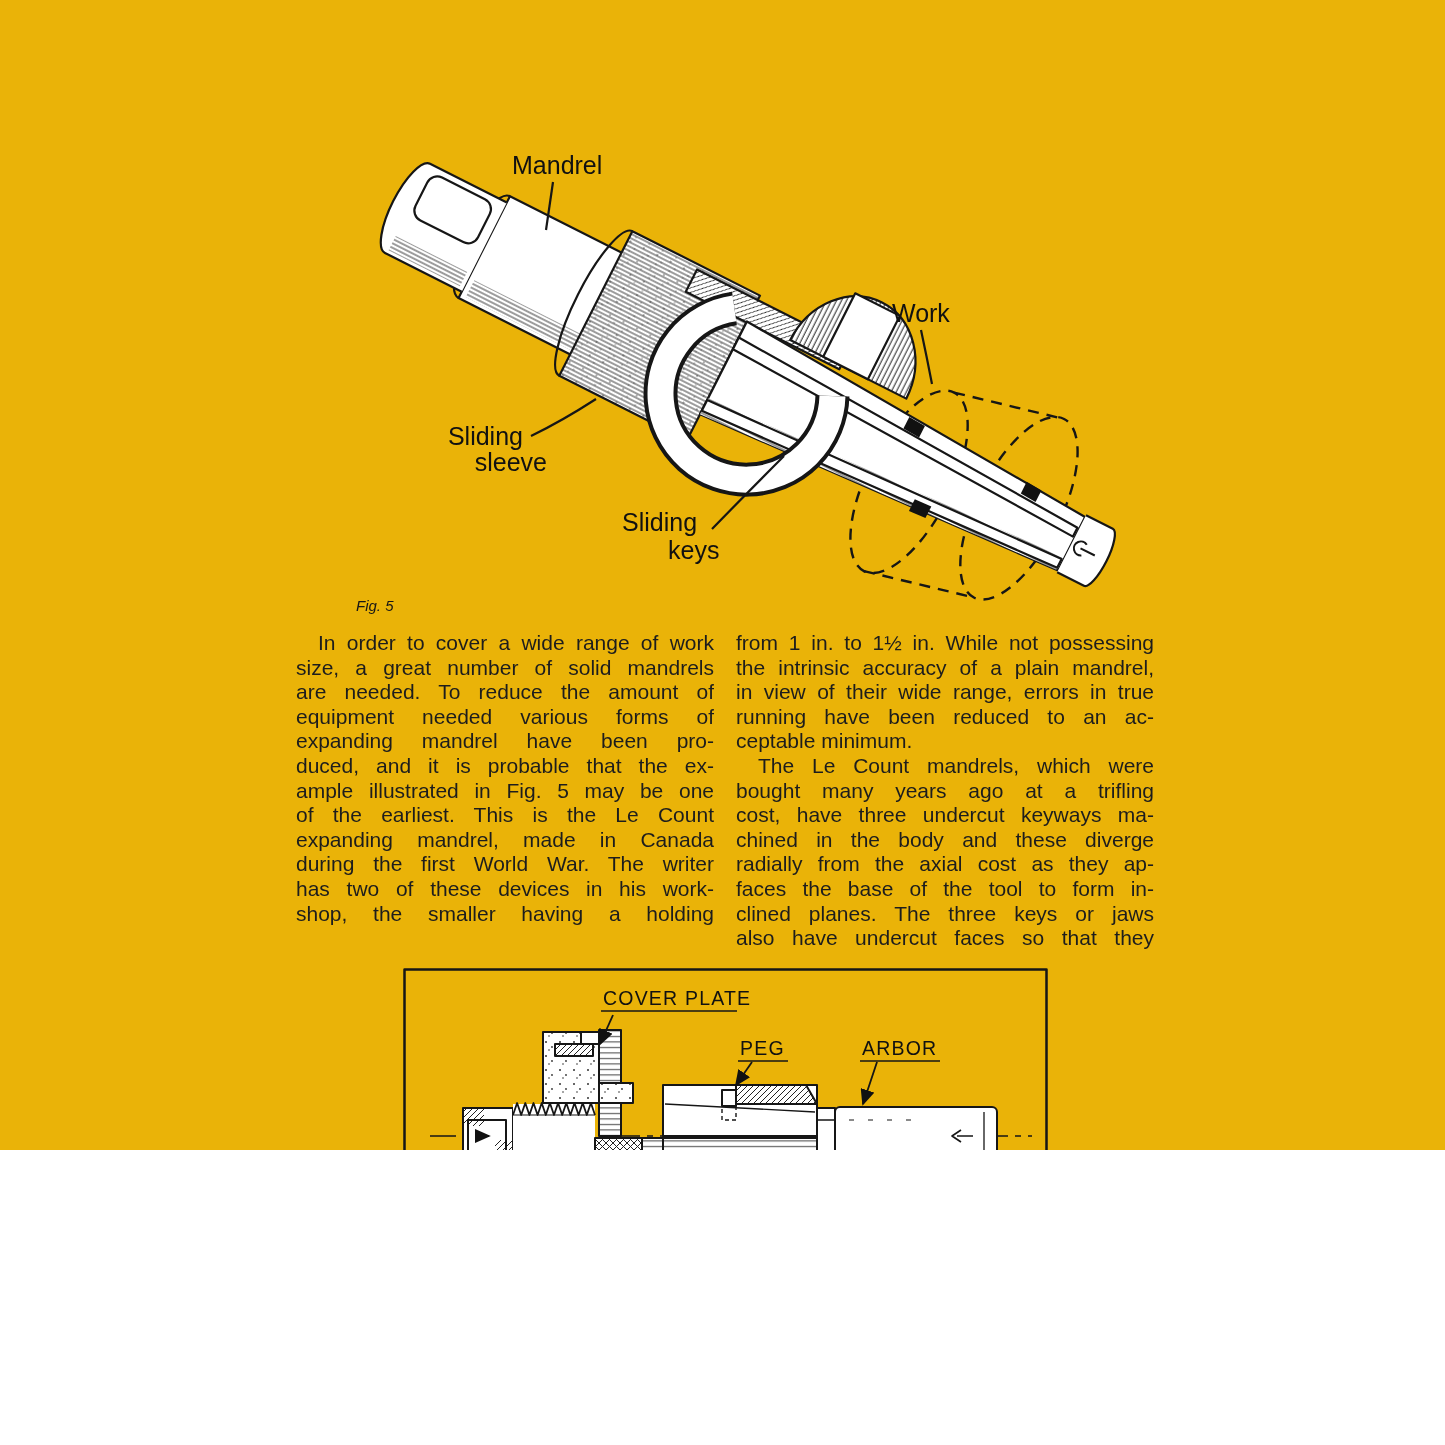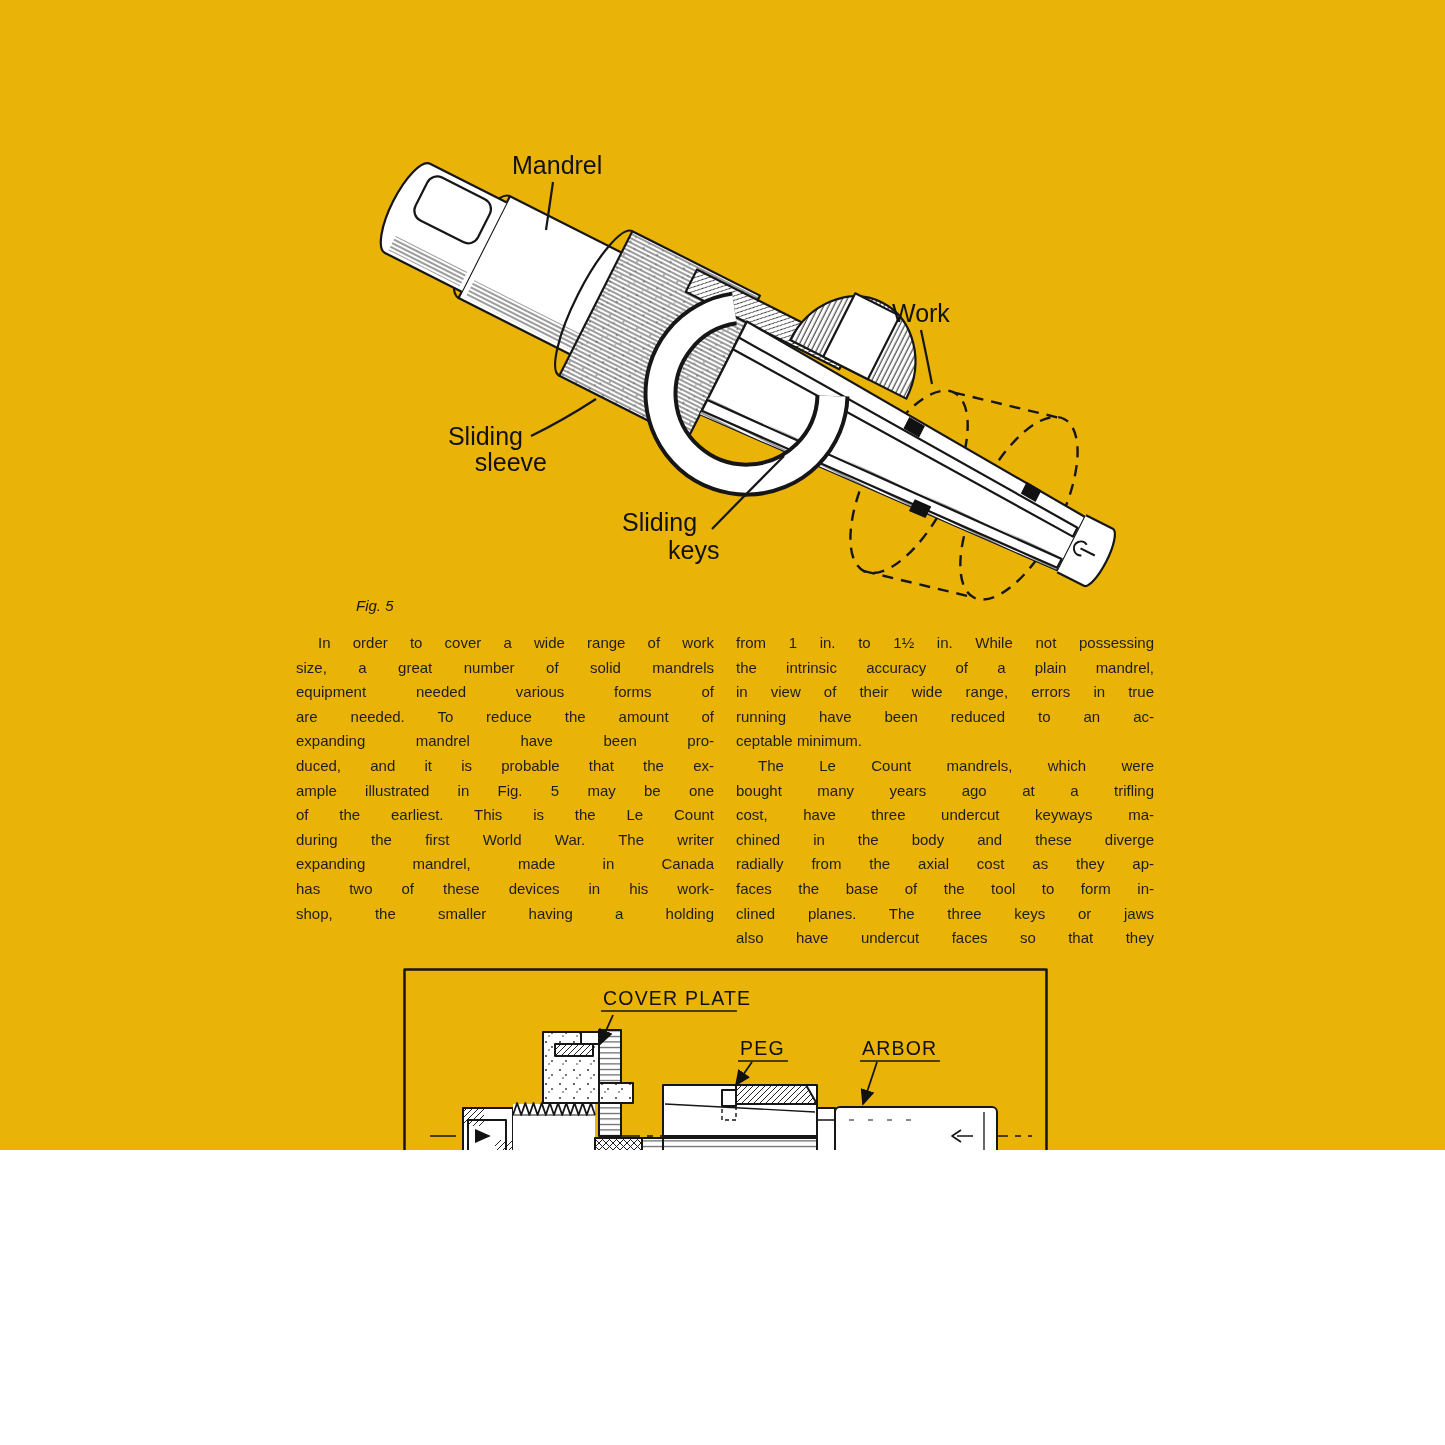--- a/index.html
+++ b/index.html
@@ -1,18 +1,18 @@
 <!DOCTYPE html>
 <html><head>
 <meta charset="utf-8">
 <style>
   html,body{margin:0;padding:0;background:#ffffff;}
   .page{position:relative;width:1445px;height:1150px;background:#eab308;overflow:hidden;
         font-family:"Liberation Sans",sans-serif;color:#1a1a1a;}
-  .col{position:absolute;width:418px;font-size:15px;line-height:24.6px;color:#1d1d1d;}
+  .col{position:absolute;width:418px;font-size:21px;line-height:24.6px;color:#1d1d1d;}
   .ln{text-align:justify;text-align-last:justify;height:24.6px;overflow:hidden;}
   .ln.end{text-align-last:left;}
   .ln.ind{text-indent:22px;}
   .figcap{position:absolute;font-size:15px;font-style:italic;color:#161616;}
   .pagenum{position:absolute;font-size:29px;color:#161616;text-align:right;}
   svg{position:absolute;}
   .flbl{font-family:"Liberation Sans",sans-serif;font-size:25px;fill:#111;}
   .f6lbl{font-family:"Liberation Sans",sans-serif;font-size:19.5px;letter-spacing:1.2px;fill:#111;}
 </style>
 </head>
@@ -97,28 +97,28 @@
       <text x="342" y="401">Sliding</text>
       <text x="388" y="429">keys</text>
     </g>
   </svg>
 
   <div class="figcap" style="left:356px;top:597px">Fig. 5</div>
 
   <div class="col" style="left:296px;top:631px">
     <div class="ln ind">In order to cover a wide range of work</div>
     <div class="ln">size, a great number of solid mandrels</div>
+    <div class="ln">are needed. To reduce the amount of</div>
     <div class="ln">equipment needed various forms of</div>
-    <div class="ln">are needed. To reduce the amount of</div>
     <div class="ln">expanding mandrel have been pro-</div>
     <div class="ln">duced, and it is probable that the ex-</div>
     <div class="ln">ample illustrated in Fig. 5 may be one</div>
     <div class="ln">of the earliest. This is the Le Count</div>
+    <div class="ln">expanding mandrel, made in Canada</div>
     <div class="ln">during the first World War. The writer</div>
-    <div class="ln">expanding mandrel, made in Canada</div>
     <div class="ln">has two of these devices in his work-</div>
     <div class="ln">shop, the smaller having a holding</div>
   </div>
 
   <div class="col" style="left:736px;top:631px">
     <div class="ln">from 1 in. to 1½ in. While not possessing</div>
     <div class="ln">the intrinsic accuracy of a plain mandrel,</div>
     <div class="ln">in view of their wide range, errors in true</div>
     <div class="ln">running have been reduced to an ac-</div>
     <div class="ln end">ceptable minimum.</div>

